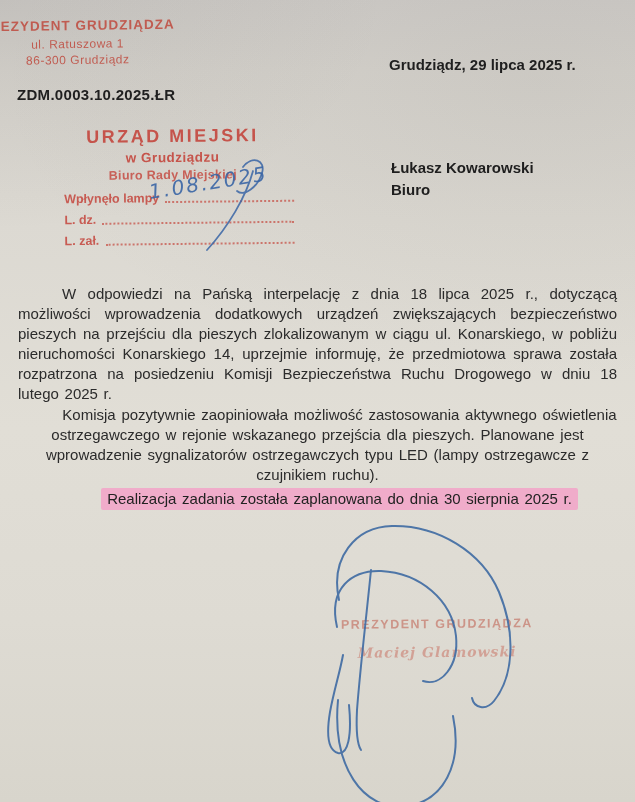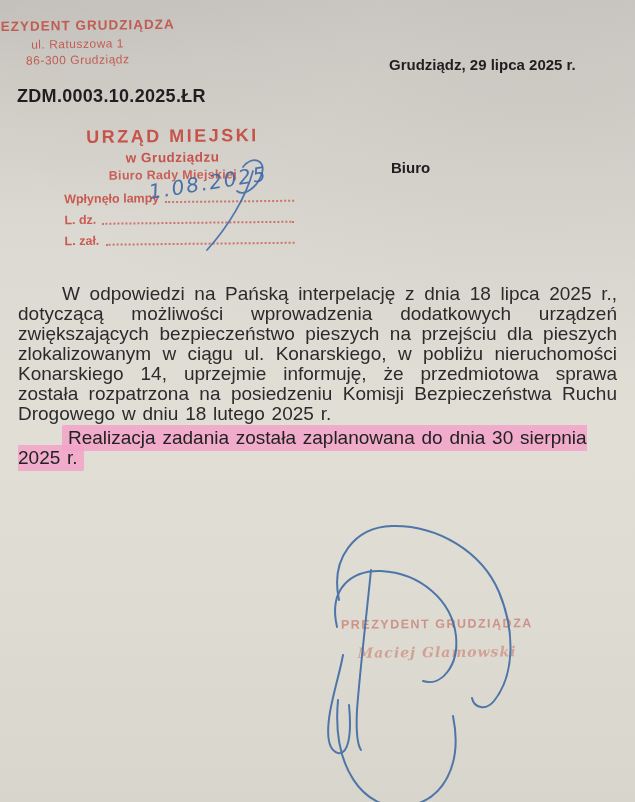--- a/index.html
+++ b/index.html
@@ -26,21 +26,21 @@
     color: #bf4a3e; opacity: 0.85;
     transform: rotate(-0.8deg);
   }
   .sender-stamp .ss-name { font-size: 13.5px; font-weight: bold; letter-spacing: 1px; }
   .sender-stamp .ss-street { font-size: 12px; margin-top: 4px; letter-spacing: 0.5px; }
   .sender-stamp .ss-city { font-size: 12px; margin-top: 2px; letter-spacing: 0.5px; }
 
   
   .reference {
     position: absolute; left: 17px; top: 86px;
-    font-size: 18px; font-weight: bold; color: #1f1f1f; letter-spacing: 0.3px;
+    font-size: 15px; font-weight: bold; color: #1f1f1f; letter-spacing: 0.3px;
   }
   .date-line {
     position: absolute; left: 389px; top: 56px;
     font-size: 15px; font-weight: bold; color: #1f1f1f;
   }
 
   
   .receipt-stamp {
     position: absolute; left: 52px; top: 126px; width: 242px;
     color: #c4433a; opacity: 0.88;
@@ -55,25 +55,25 @@
 
   
   .recipient {
     position: absolute; left: 391px; top: 157px;
     font-size: 15px; font-weight: bold; color: #1e1e1e; line-height: 22px;
   }
 
   
   .body-text {
     position: absolute; left: 18px; top: 284px; width: 599px;
-    font-size: 19px; color: #2b2b2b; line-height: 20px;
+    font-size: 15px; color: #2b2b2b; line-height: 20px;
     text-align: justify; word-spacing: 1.5px;
   }
   .body-text p { margin: 0; text-indent: 44px; }
-  .body-text p + p { margin-top: 1px; }
+  .body-text p + p { margin-top: 1px; text-align: center; }
   .p-highlight { margin-top: 4px !important; text-indent: 26px; text-align: left; }
   mark.hl {
     background: rgba(242,163,200,0.85);
     color: #222;
     padding: 2px 6px 3px 6px;
     border-radius: 2px;
   }
 
   
   .bottom-stamp {
@@ -132,25 +132,27 @@
         <span class="dots"></span>
       </div>
       <div class="rs-row">
         <span>L. zał.</span>
         <span class="dots"></span>
       </div>
     </div>
   </div>
 
   <div class="recipient">
+    <div>Łukasz Kowarowski</div>
     <div>Biuro</div>
   </div>
 
   <div class="body-text">
     <p>W odpowiedzi na Pańską interpelację z dnia 18 lipca 2025 r., dotyczącą możliwości wprowadzenia dodatkowych urządzeń zwiększających bezpieczeństwo pieszych na przejściu dla pieszych zlokalizowanym w ciągu ul. Konarskiego, w pobliżu nieruchomości Konarskiego 14, uprzejmie informuję, że przedmiotowa sprawa została rozpatrzona na posiedzeniu Komisji Bezpieczeństwa Ruchu Drogowego w dniu 18 lutego 2025 r.</p>
+    <p>Komisja pozytywnie zaopiniowała możliwość zastosowania aktywnego oświetlenia ostrzegawczego w rejonie wskazanego przejścia dla pieszych. Planowane jest wprowadzenie sygnalizatorów ostrzegawczych typu LED (lampy ostrzegawcze z czujnikiem ruchu).</p>
     <p class="p-highlight"><mark class="hl">Realizacja zadania została zaplanowana do dnia 30 sierpnia 2025 r.</mark></p>
   </div>
 
   <div class="bottom-stamp">
     <div class="bs-title">PREZYDENT GRUDZIĄDZA</div>
     <div class="bs-name">Maciej Glamowski</div>
   </div>
 
   <svg class="ink" width="635" height="802" viewBox="0 0 635 802">
 

